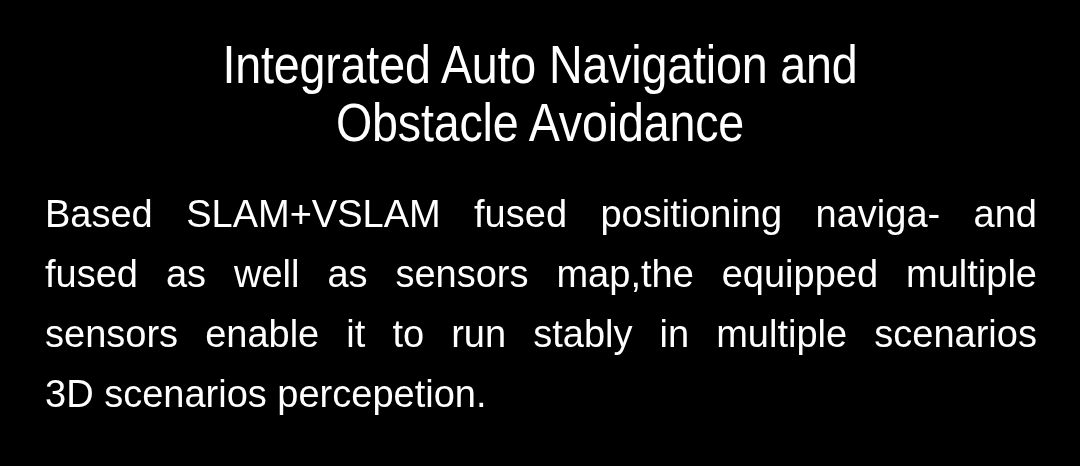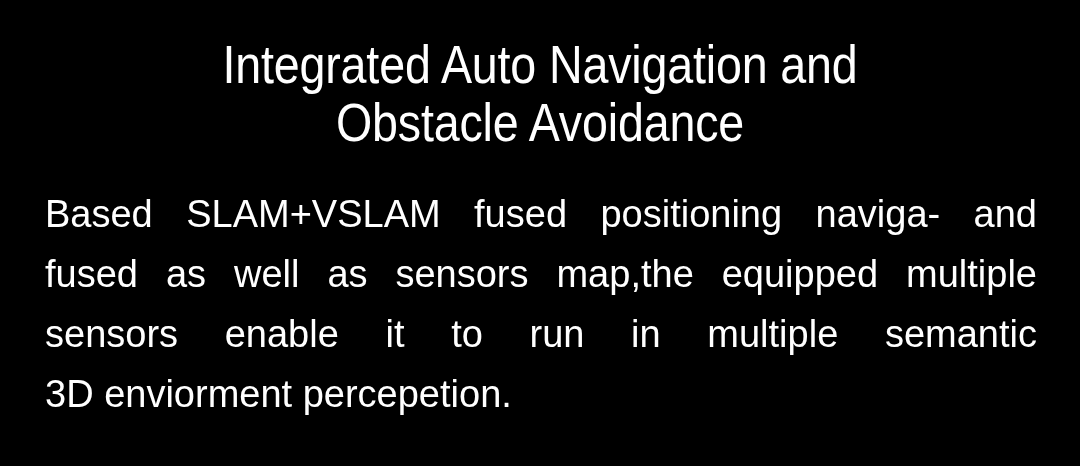--- a/index.html
+++ b/index.html
@@ -112,20 +112,21 @@
         <span class="w">map,the</span>
         <span class="w">equipped</span>
         <span class="w">multiple</span>
       </div>
     <div class="body-line justify">
         <span class="w">sensors</span>
         <span class="w">enable</span>
         <span class="w">it</span>
         <span class="w">to</span>
         <span class="w">run</span>
+        <span class="w">stably</span>
         <span class="w">in</span>
         <span class="w">multiple</span>
-        <span class="w">semantic</span>
+        <span class="w">scenarios</span>
       </div>
-    <div class="body-line flush">3D enviorment percepetion.</div>
+    <div class="body-line flush">3D scenarios percepetion.</div>
   </div>
 
 </div>
 
 </body></html>

